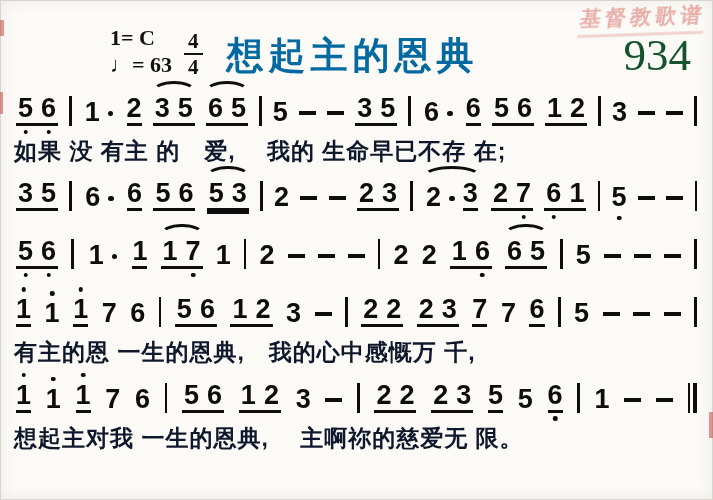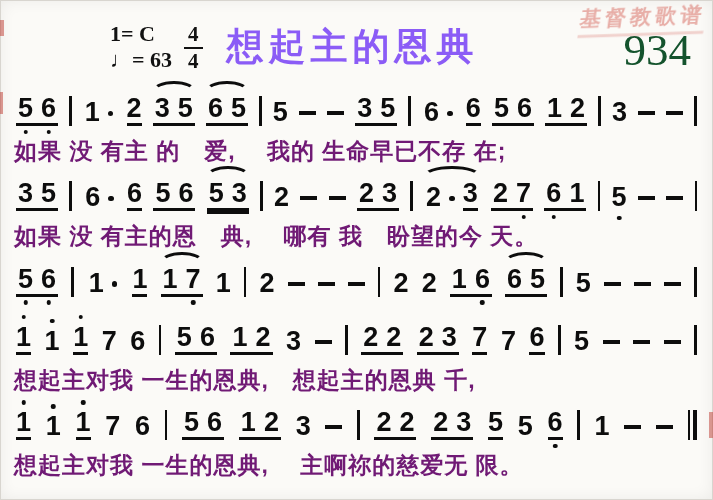--- a/index.html
+++ b/index.html
@@ -8,28 +8,28 @@
   .page{position:relative;width:713px;height:500px;background:#fbfaf7;overflow:hidden;
         box-shadow:inset 0 0 0 1px #d8d5cf, inset 0 0 16px rgba(0,0,0,.07)}
   .watermark{position:absolute;top:3px;right:8px;font-size:21px;font-weight:bold;
         color:rgba(205,70,58,.42);letter-spacing:4px;transform:skewX(-10deg) rotate(-2deg);
         filter:blur(.5px);border-bottom:3px solid rgba(205,70,58,.22);padding-bottom:2px;white-space:nowrap}
   .edge-artifact{position:absolute;background:rgba(190,55,45,.5)}
   .a1{left:0;top:20px;width:4px;height:16px}
   .a2{left:0;top:92px;width:3px;height:22px}
   .a3{right:0;top:412px;width:4px;height:26px}
 
-  .header{display:flex;align-items:center;padding:16px 16px 0 110px;height:78px}
+  .header{display:flex;align-items:flex-end;padding:16px 16px 0 110px;height:78px}
   .keyblock{font-family:"Liberation Serif","DejaVu Serif",serif;font-size:22px;color:#111;
         line-height:1.2;font-weight:600;white-space:nowrap}
   .timesig{margin:1px 0 0 12px;font-family:"Liberation Serif","DejaVu Serif",serif;font-weight:bold;
         font-size:21px;text-align:center;line-height:1.05;color:#111}
   .ts-top{border-bottom:2.5px solid #111;padding:0 4px 1px}
   .ts-bottom{padding:1px 4px 0}
-  .title{margin:0 0 0 24px;font-size:37px;font-weight:bold;color:#8b5cf6;letter-spacing:5px;
+  .title{margin:0 0 0 24px;font-size:37px;font-weight:bold;color:#0369a1;letter-spacing:5px;
         line-height:1.2;white-space:nowrap}
   .number{margin-left:auto;font-family:"Liberation Serif","DejaVu Serif",serif;font-size:45px;
         line-height:1;color:#14532d;padding:6px 6px 0 0}
 
   .score{padding-top:2px}
   .line{margin-bottom:1px}
   .notes-row{display:flex;align-items:flex-end;justify-content:space-between;
         padding:15px 16px 11px;font-weight:bold;font-size:27px;color:#0d0d0d;line-height:1}
   .tok{position:relative;display:inline-block;line-height:1}
   .tok.u{border-bottom:3px solid #0d0d0d;padding-bottom:1px}
@@ -42,21 +42,21 @@
         width:4.5px;height:4.5px;background:#0d0d0d;border-radius:50%}
   .tok.u.lo::after{bottom:-11px}
   .grp.beam .tok.lo::after{bottom:-12px}
   .tok.hi::before{content:"";position:absolute;left:50%;transform:translateX(-50%);top:-9px;
         width:4.5px;height:4.5px;background:#0d0d0d;border-radius:50%}
   .bar{width:2.5px;height:30px;background:#0d0d0d;align-self:flex-end}
   .finalbar{width:9px;height:30px;border-left:2.5px solid #0d0d0d;border-right:4.5px solid #0d0d0d;align-self:flex-end}
   .dash{width:17px;height:4px;background:#0d0d0d;align-self:flex-end;margin-bottom:11px}
   .ddot{width:5.5px;height:5.5px;background:#0d0d0d;border-radius:50%;align-self:flex-end;margin-bottom:10px}
 
-  .lyrics-row{padding:1px 8px 0 14px;font-size:23px;font-weight:600;color:#701a75;
+  .lyrics-row{padding:1px 8px 0 14px;font-size:23px;font-weight:600;color:#0f172a;
         letter-spacing:1px;white-space:pre;line-height:1.15}
 </style>
 </head>
 <body>
 
 <div class="page">
 
   <div class="watermark">基督教歌谱</div>
   <div class="edge-artifact a1"></div>
   <div class="edge-artifact a2"></div>
@@ -167,21 +167,20 @@
           <span class="grp beam">
             <span class="tok note lo">6</span>
             <span class="tok note">1</span>
           </span>
           <span class="bar"></span>
           <span class="tok note lo">5</span>
           <span class="dash"></span>
           <span class="dash"></span>
           <span class="bar"></span>
         </div>
-      <div class="lyrics-row">如果 没 有主的恩　典,　 哪有 我　盼望的今 天。</div>
     </div>
     <div class="line">
       <div class="notes-row">
           <span class="grp beam">
             <span class="tok note lo">5</span>
             <span class="tok note lo">6</span>
           </span>
           <span class="bar"></span>
           <span class="grp">
             <span class="tok note">1</span>
@@ -247,21 +246,21 @@
           <span class="tok note u">7</span>
           <span class="tok note">7</span>
           <span class="tok note u">6</span>
           <span class="bar"></span>
           <span class="tok note">5</span>
           <span class="dash"></span>
           <span class="dash"></span>
           <span class="dash"></span>
           <span class="bar"></span>
         </div>
-      <div class="lyrics-row">想起主对我 一生的恩典,　想起主的恩典 千,</div>
+      <div class="lyrics-row">有主的恩 一生的恩典,　我的心中感慨万 千,</div>
     </div>
     <div class="line">
       <div class="notes-row">
           <span class="tok note u hi">1</span>
           <span class="tok note hi">1</span>
           <span class="tok note u hi">1</span>
           <span class="tok note">7</span>
           <span class="tok note">6</span>
           <span class="bar"></span>
           <span class="grp beam">

